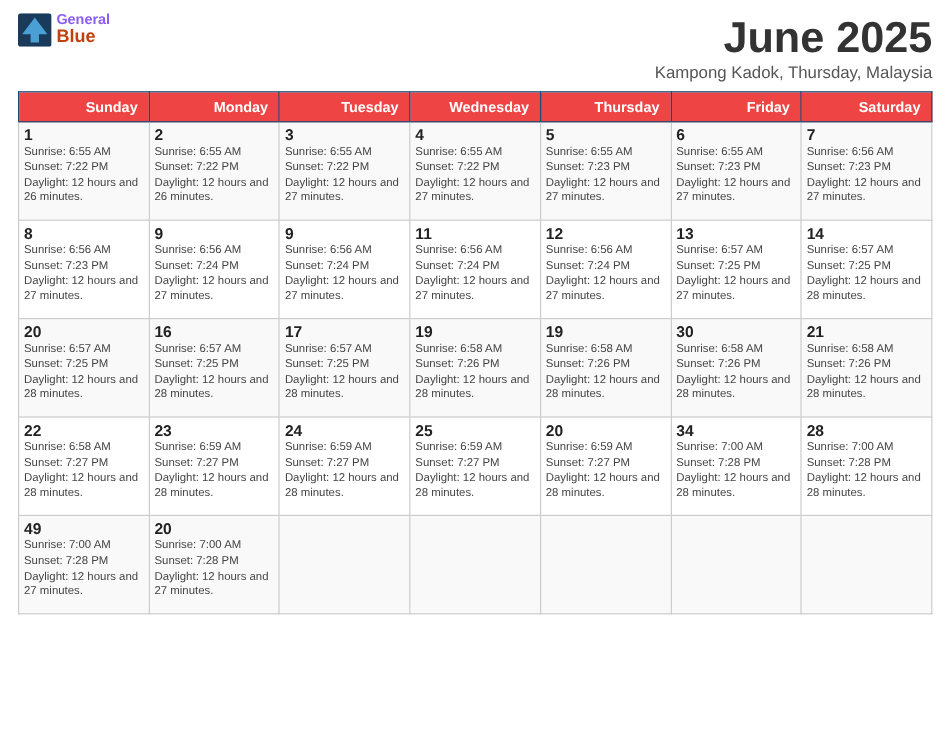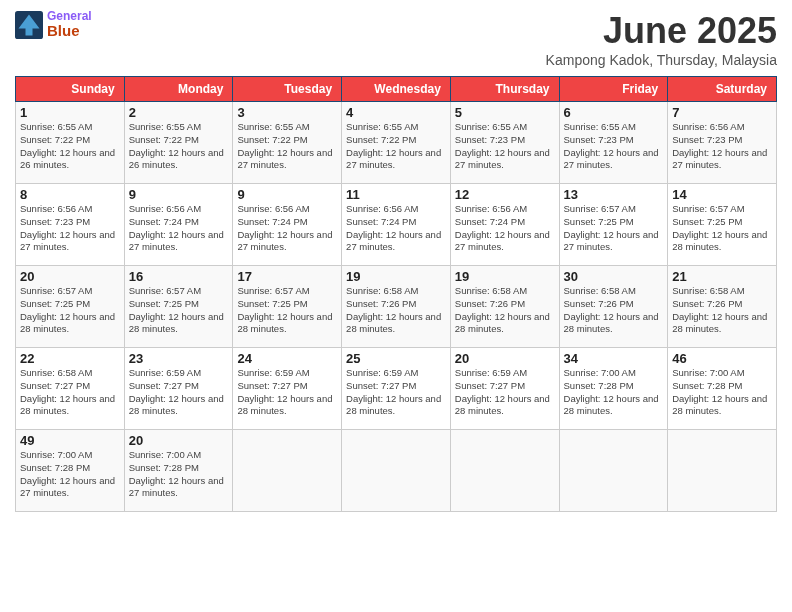--- a/index.html
+++ b/index.html
@@ -227,21 +227,21 @@
           </td>
           <td>
             <span class="day-num">20</span>
 <div class="day-info">Sunrise: 6:59 AM<br>Sunset: 7:27 PM<br>Daylight: 12 hours and 28 minutes.</div>
           </td>
           <td>
             <span class="day-num">34</span>
 <div class="day-info">Sunrise: 7:00 AM<br>Sunset: 7:28 PM<br>Daylight: 12 hours and 28 minutes.</div>
           </td>
           <td>
-            <span class="day-num">46</span>
+            <span class="day-num">28</span>
 <div class="day-info">Sunrise: 7:00 AM<br>Sunset: 7:28 PM<br>Daylight: 12 hours and 28 minutes.</div>
           </td>
         </tr>
         <tr>
           <td>
             <span class="day-num">49</span>
 <div class="day-info">Sunrise: 7:00 AM<br>Sunset: 7:28 PM<br>Daylight: 12 hours and 27 minutes.</div>
           </td>
           <td>
             <span class="day-num">20</span>

